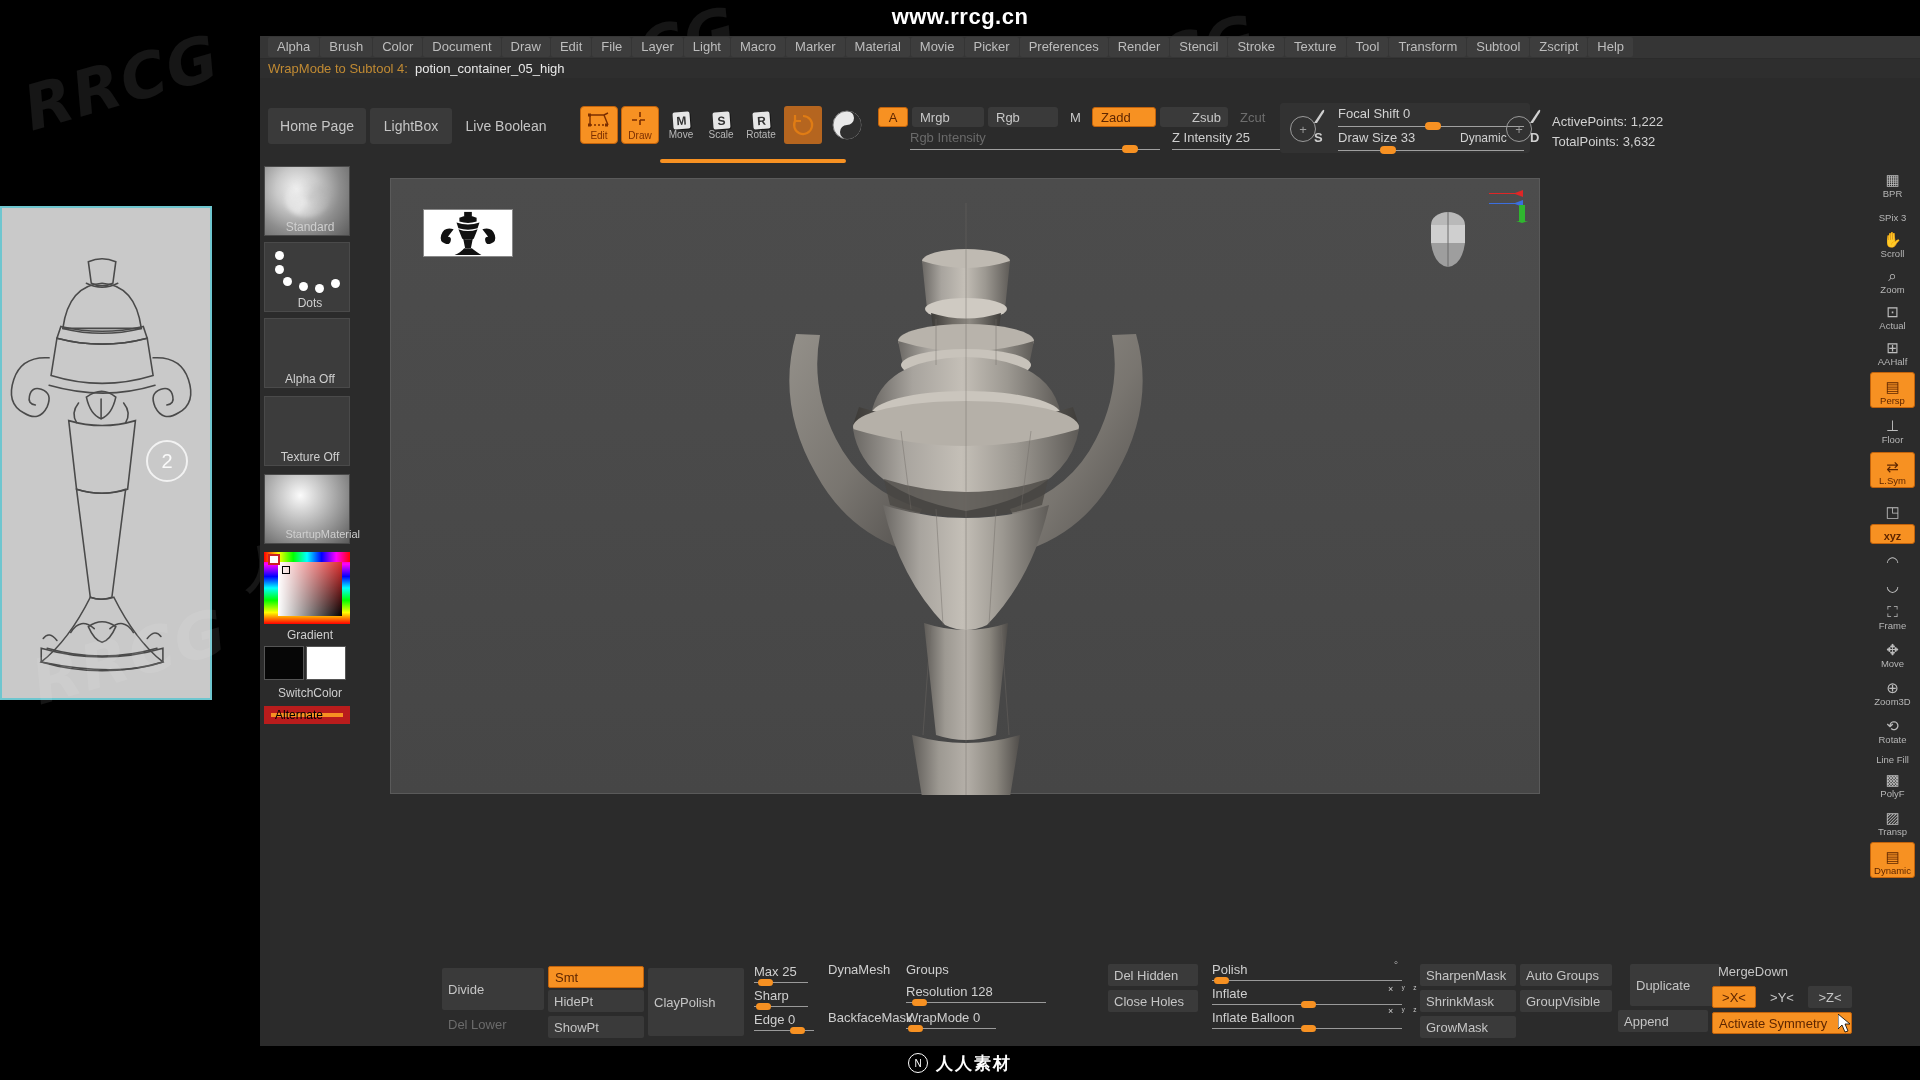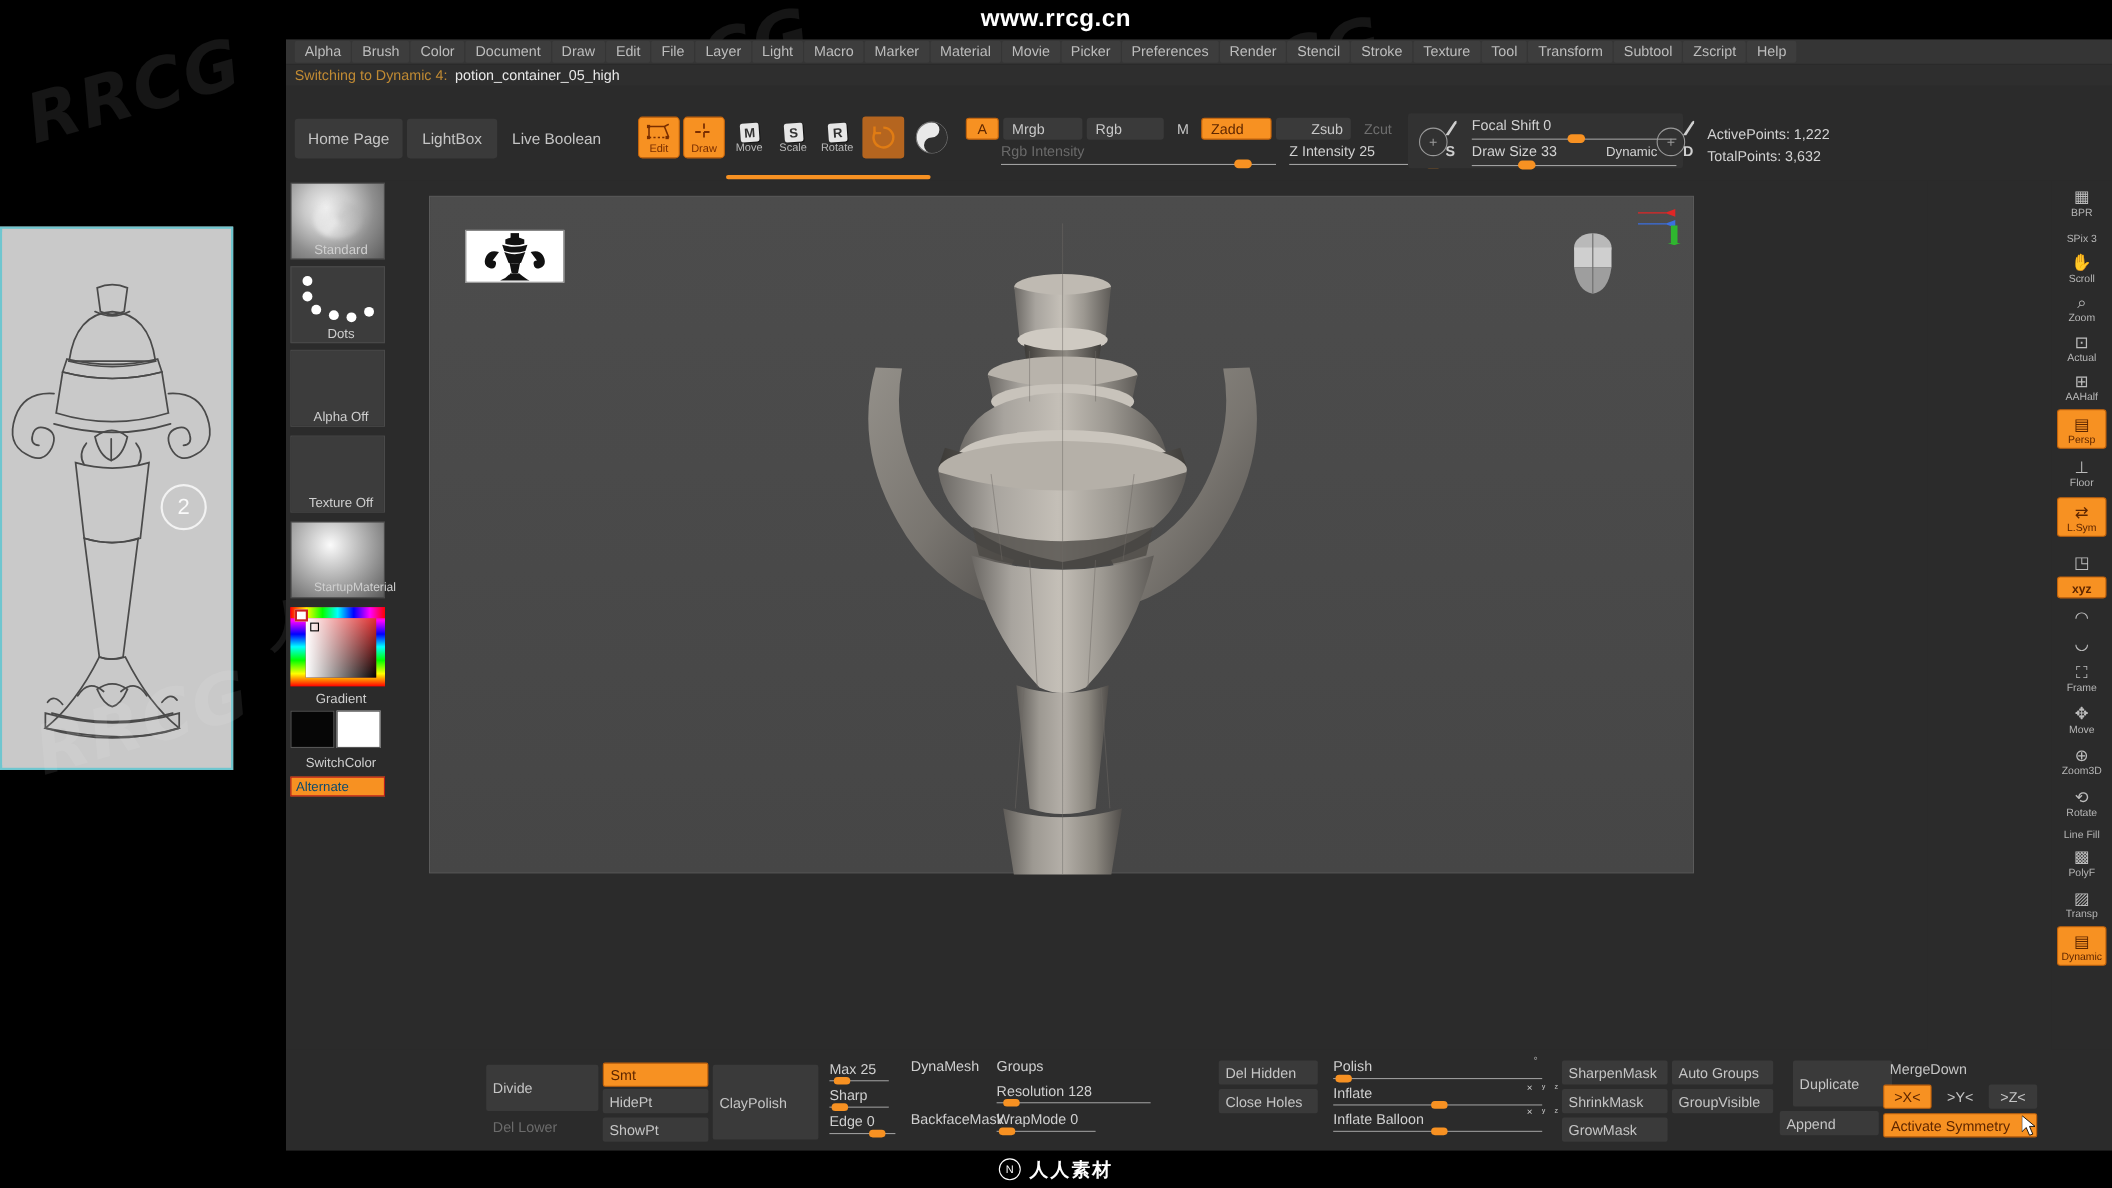--- a/index.html
+++ b/index.html
@@ -142,21 +142,21 @@
     background: linear-gradient(to right, #fff, rgba(255,255,255,0)), linear-gradient(to top, #000, rgba(0,0,0,0)), #e03030;
   }
   .cp-marker-out { position:absolute; left:4px; top:2px; width:12px; height:11px; background:#fff; border:2px solid #c22; }
   .cp-marker-in { position:absolute; left:18px; top:14px; width:8px; height:8px; border:1.5px solid #000; background:transparent; }
 
   .swatch { position:absolute; }
   .pal-btn {
     position:absolute; left:4px; width:86px; height:18px; background:#3a3a3a;
     color:#cfcfcf; font-size:12px; display:flex; align-items:center; padding-left:4px;
   }
-  .pal-btn.on { background:#f79122; color:#0c4a6e; border:1px solid #b91c1c; }
+  .pal-btn.on { background:#f79122; color:#000000; border:7px solid #b91c1c; }
 
   
   .canvaswrap { position:absolute; left:100px; top:128px; width:1392px; height:790px; background:#2b2b2b; }
   .canvas {
     position:absolute; left:30px; top:14px; width:1150px; height:616px;
     background: linear-gradient(to bottom, #4c4c4c 0%, #4a4a4a 40%, #464646 100%);
     border:1px solid #5a5a5a;
   }
   .thumbnail-box {
     position:absolute; left:32px; top:30px; width:90px; height:48px; background:#fff;
@@ -305,21 +305,21 @@
       <div class="menu-item">Stroke</div>
       <div class="menu-item">Texture</div>
       <div class="menu-item">Tool</div>
       <div class="menu-item">Transform</div>
       <div class="menu-item">Subtool</div>
       <div class="menu-item">Zscript</div>
       <div class="menu-item">Help</div>
     </div>
 
     <div class="statusline">
-      <span class="status-prefix">Switching to Dynamic 4:</span>
+      <span class="status-prefix">WrapMode to Subtool 4:</span>
       <span class="status-name">potion_container_05_high</span>
     </div>
 
     <div class="toolbar">
 
       <div class="tb-btn" style="left:8px; top:30px; width:98px; height:36px;">Home Page</div>
       <div class="tb-btn" style="left:110px; top:30px; width:82px; height:36px;">LightBox</div>
       <div class="tb-btn" style="left:196px; top:30px; width:100px; height:36px; background:transparent;">Live Boolean</div>
 
       <div class="tb-sq" style="left:320px; top:28px;">

